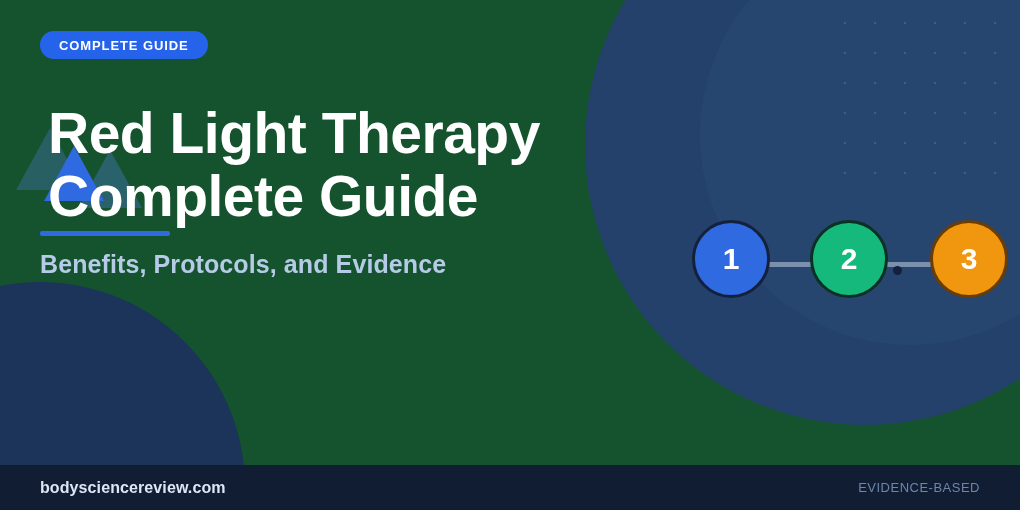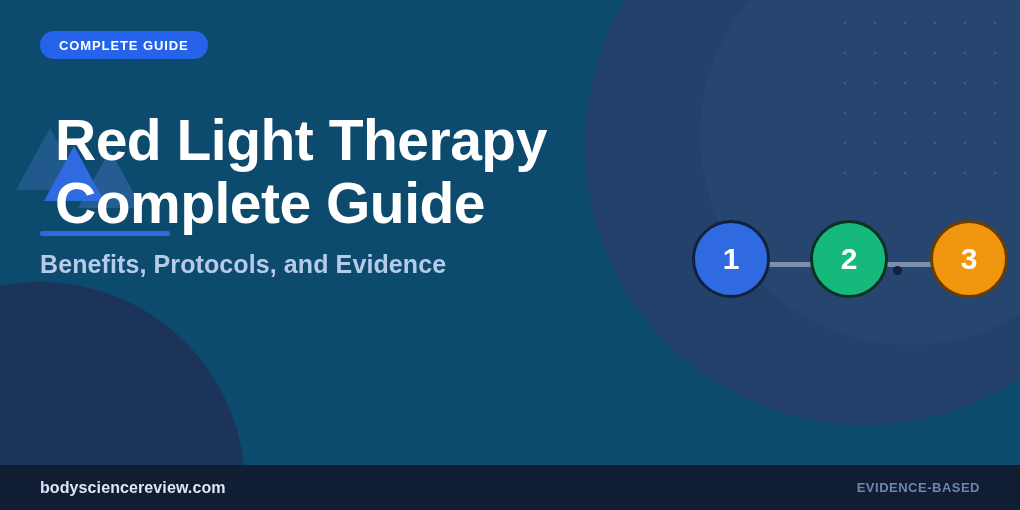--- a/index.html
+++ b/index.html
@@ -10,21 +10,21 @@
   }
   body {
     font-family: "Liberation Sans", sans-serif;
   }
 
   #hero-banner {
     position: relative;
     width: 1020px;
     height: 510px;
     overflow: hidden;
-    background: #0c4a6e;
+    background: #14532d;
   }
 
   
   .bg-layer {
     position: absolute;
     inset: 0;
     overflow: hidden;
     pointer-events: none;
   }
 
@@ -119,21 +119,21 @@
     font-weight: bold;
     letter-spacing: 0.9px;
     white-space: nowrap;
   }
 
   .headline {
     position: absolute;
     left: 40px;
     top: 94px;
     width: 640px;
-    margin: 15px;
+    margin: 8px;
     color: #ffffff;
     font-size: 57px;
     font-weight: bold;
     line-height: 63px;
     letter-spacing: -0.5px;
   }
   .headline-line { display: block; }
 
   .accent-bar {
     position: absolute;
@@ -233,21 +233,21 @@
   }
   .footer-site {
     color: #dce7f6;
     font-size: 16px;
     font-weight: bold;
     letter-spacing: 0.1px;
   }
   .footer-tag {
     color: #6d86ab;
     font-size: 13px;
-    font-weight: bold;
+    font-weight: normal;
     letter-spacing: 0.5px;
   }
 </style>
 </head>
 <body>
 
 <div id="hero-banner">
 
   <div class="bg-layer">
     <div class="bg-circle-right"></div>

